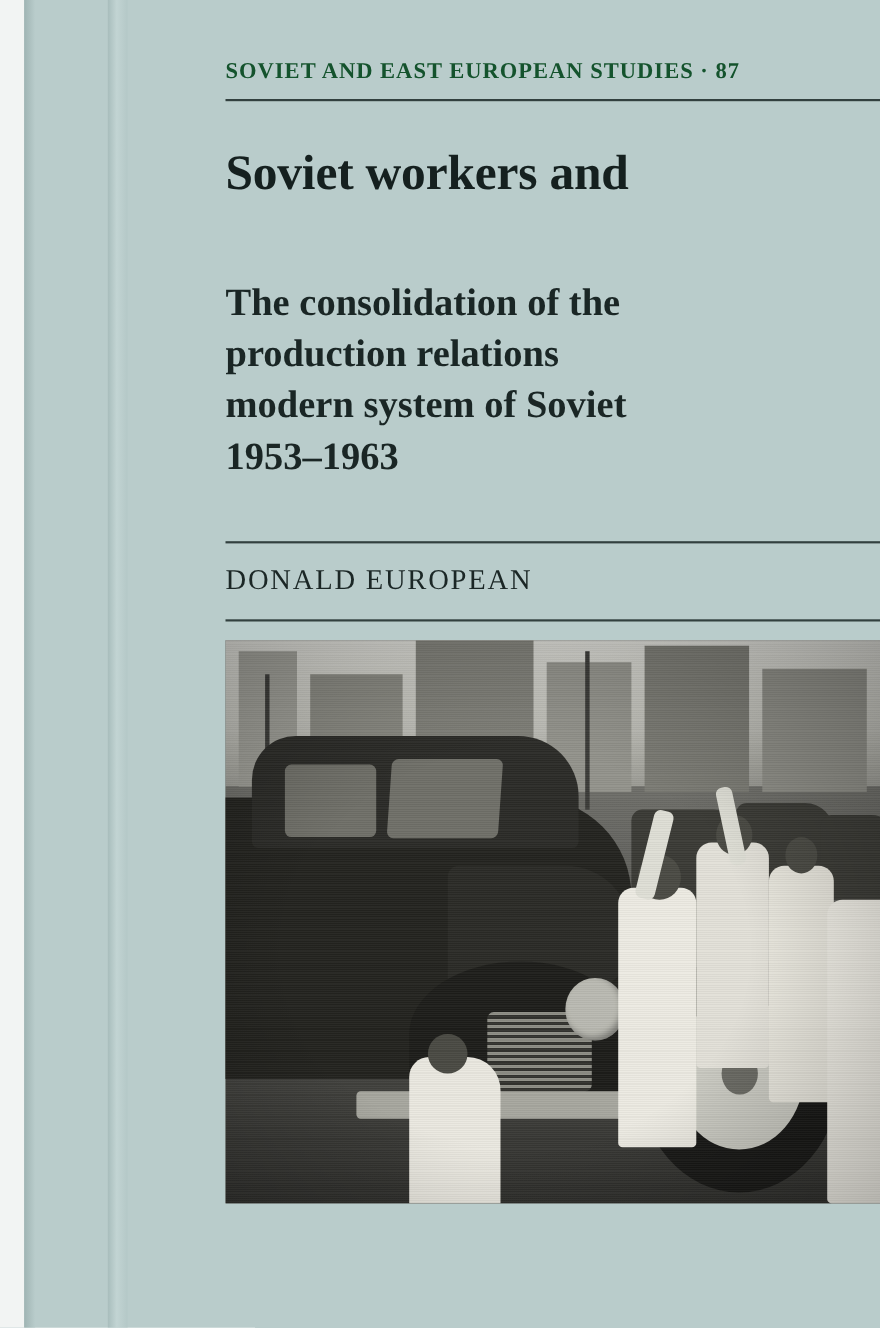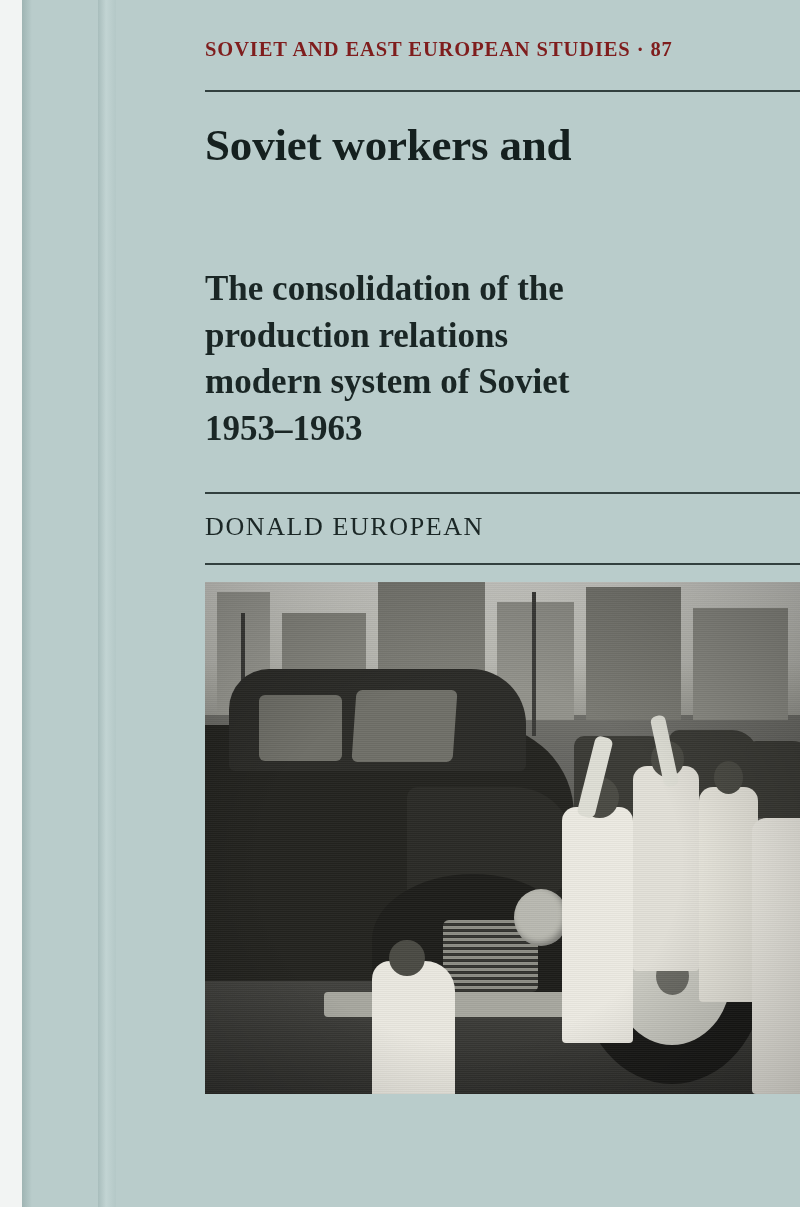--- a/index.html
+++ b/index.html
@@ -53,28 +53,28 @@
   .content {
     position: absolute;
     left: 205px;
     top: 0;
     right: 0;
     height: 100%;
   }
 
   .series-line {
     position: absolute;
-    top: 38px;
+    top: 54px;
     left: 0;
     right: 0;
     font-family: "Liberation Serif", serif;
     font-weight: bold;
     font-size: 20.5px;
     letter-spacing: 0.9px;
-    color: #7f1d1d;
+    color: #14532d;
     white-space: nowrap;
   }
 
   .rule {
     position: absolute;
     left: 0;
     right: 0;
     height: 2px;
     background: #32403f;
   }
@@ -89,24 +89,25 @@
     right: 0;
   }
   .title-line {
     font-family: "Liberation Serif", serif;
     font-weight: bold;
     font-size: 45px;
     line-height: 1.22;
     color: #15201f;
     white-space: nowrap;
     letter-spacing: -0.2px;
+    margin-top: 12px;
   }
   .subtitle-block {
     position: absolute;
-    top: 266px;
+    top: 252px;
     left: 0;
     right: 0;
   }
   .subtitle-line {
     font-family: "Liberation Serif", serif;
     font-weight: bold;
     font-size: 35px;
     line-height: 1.33;
     color: #1a2625;
     white-space: nowrap;

